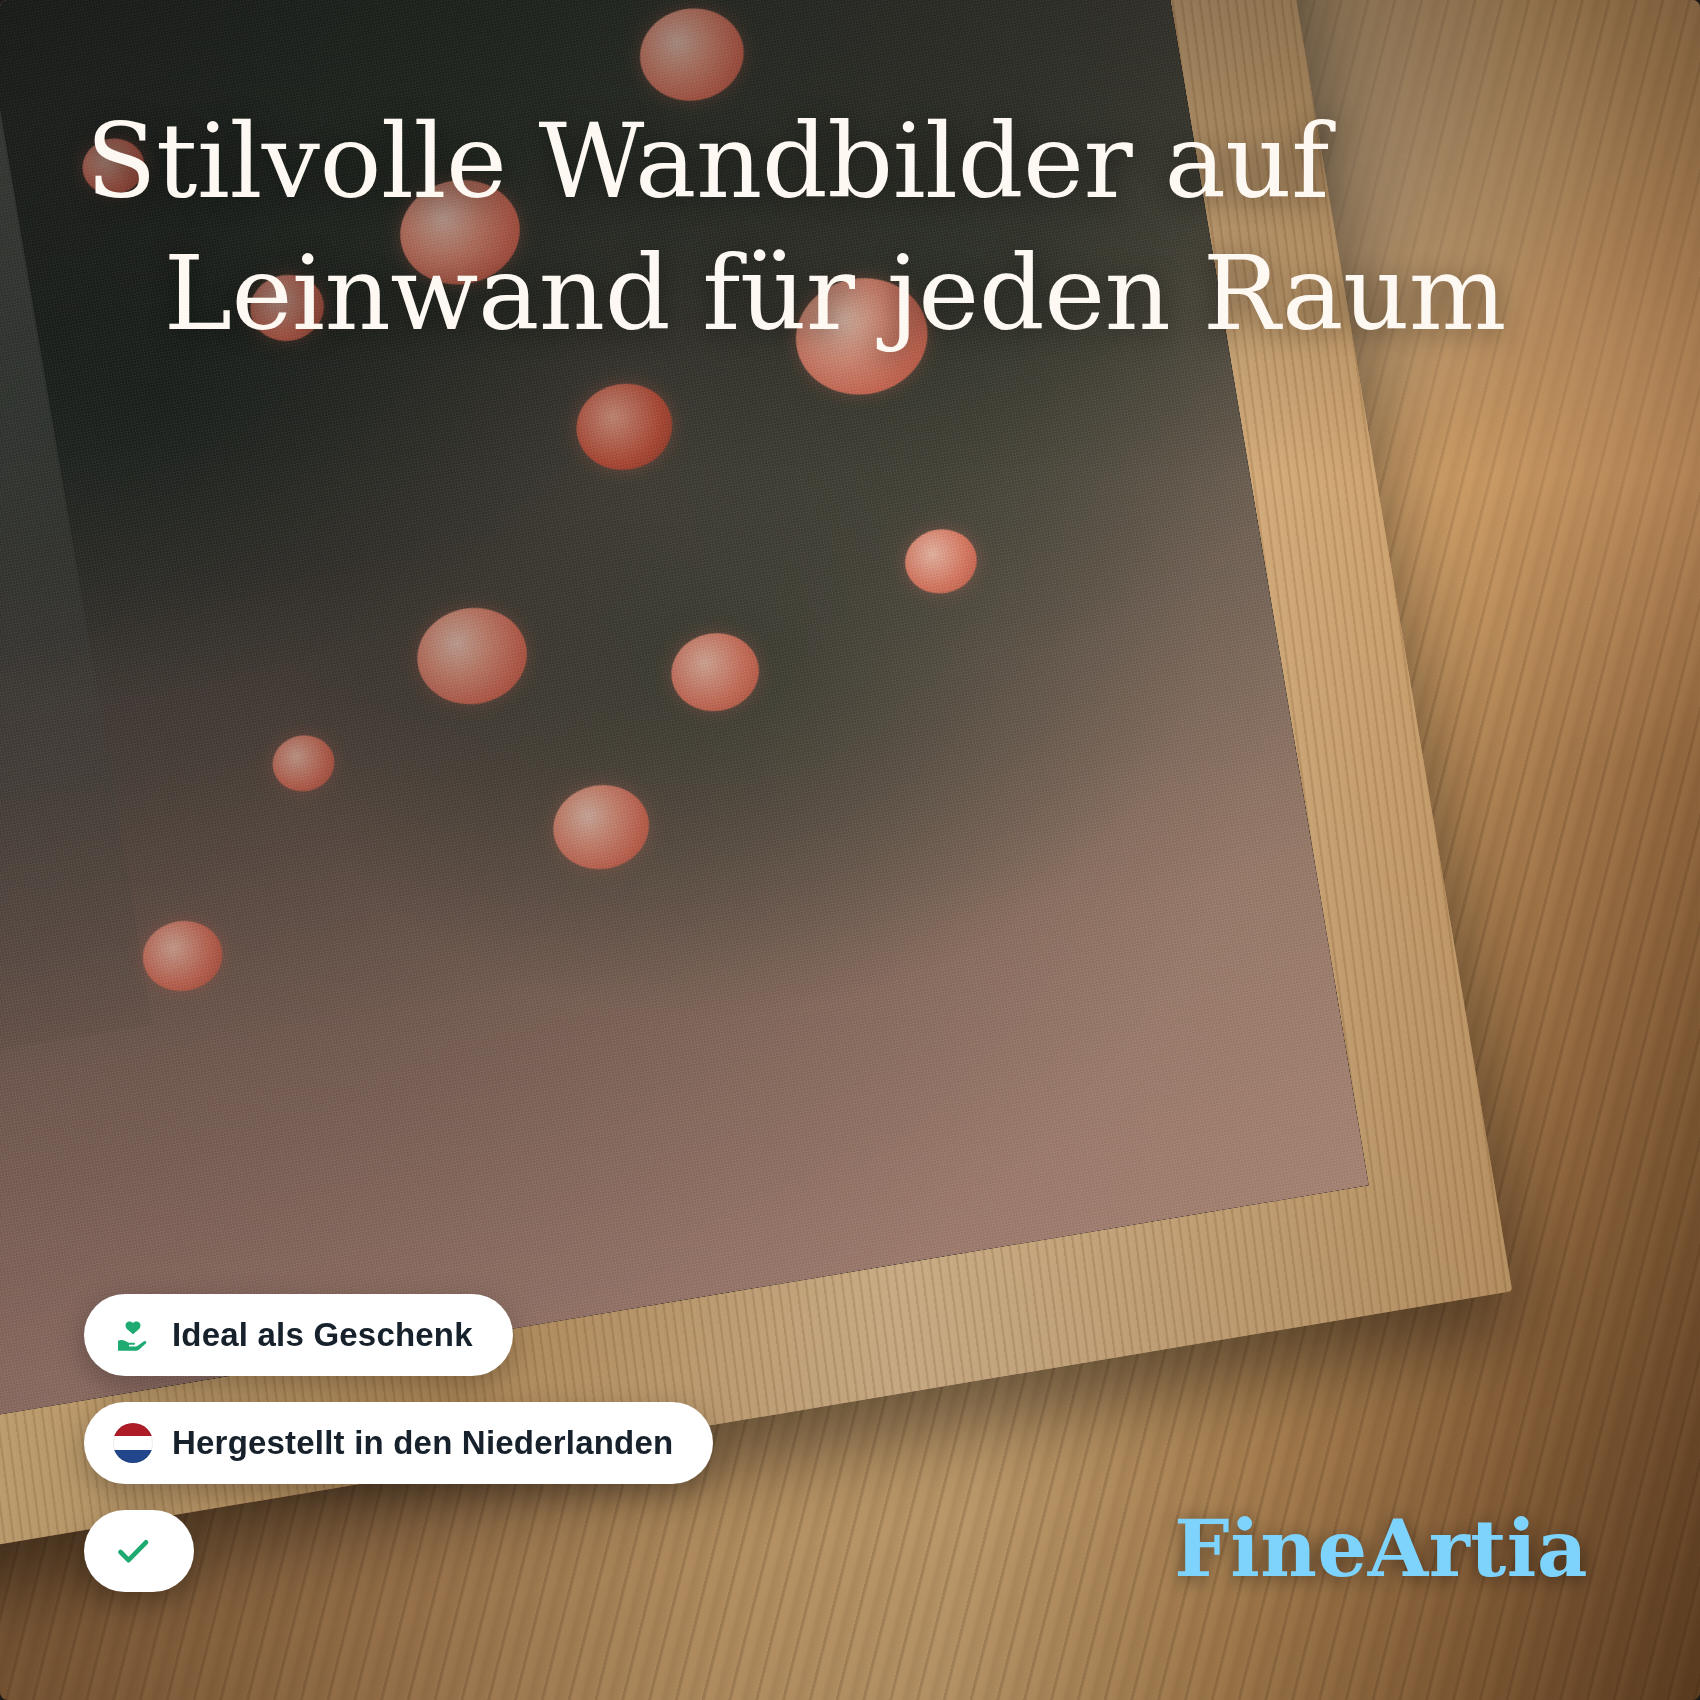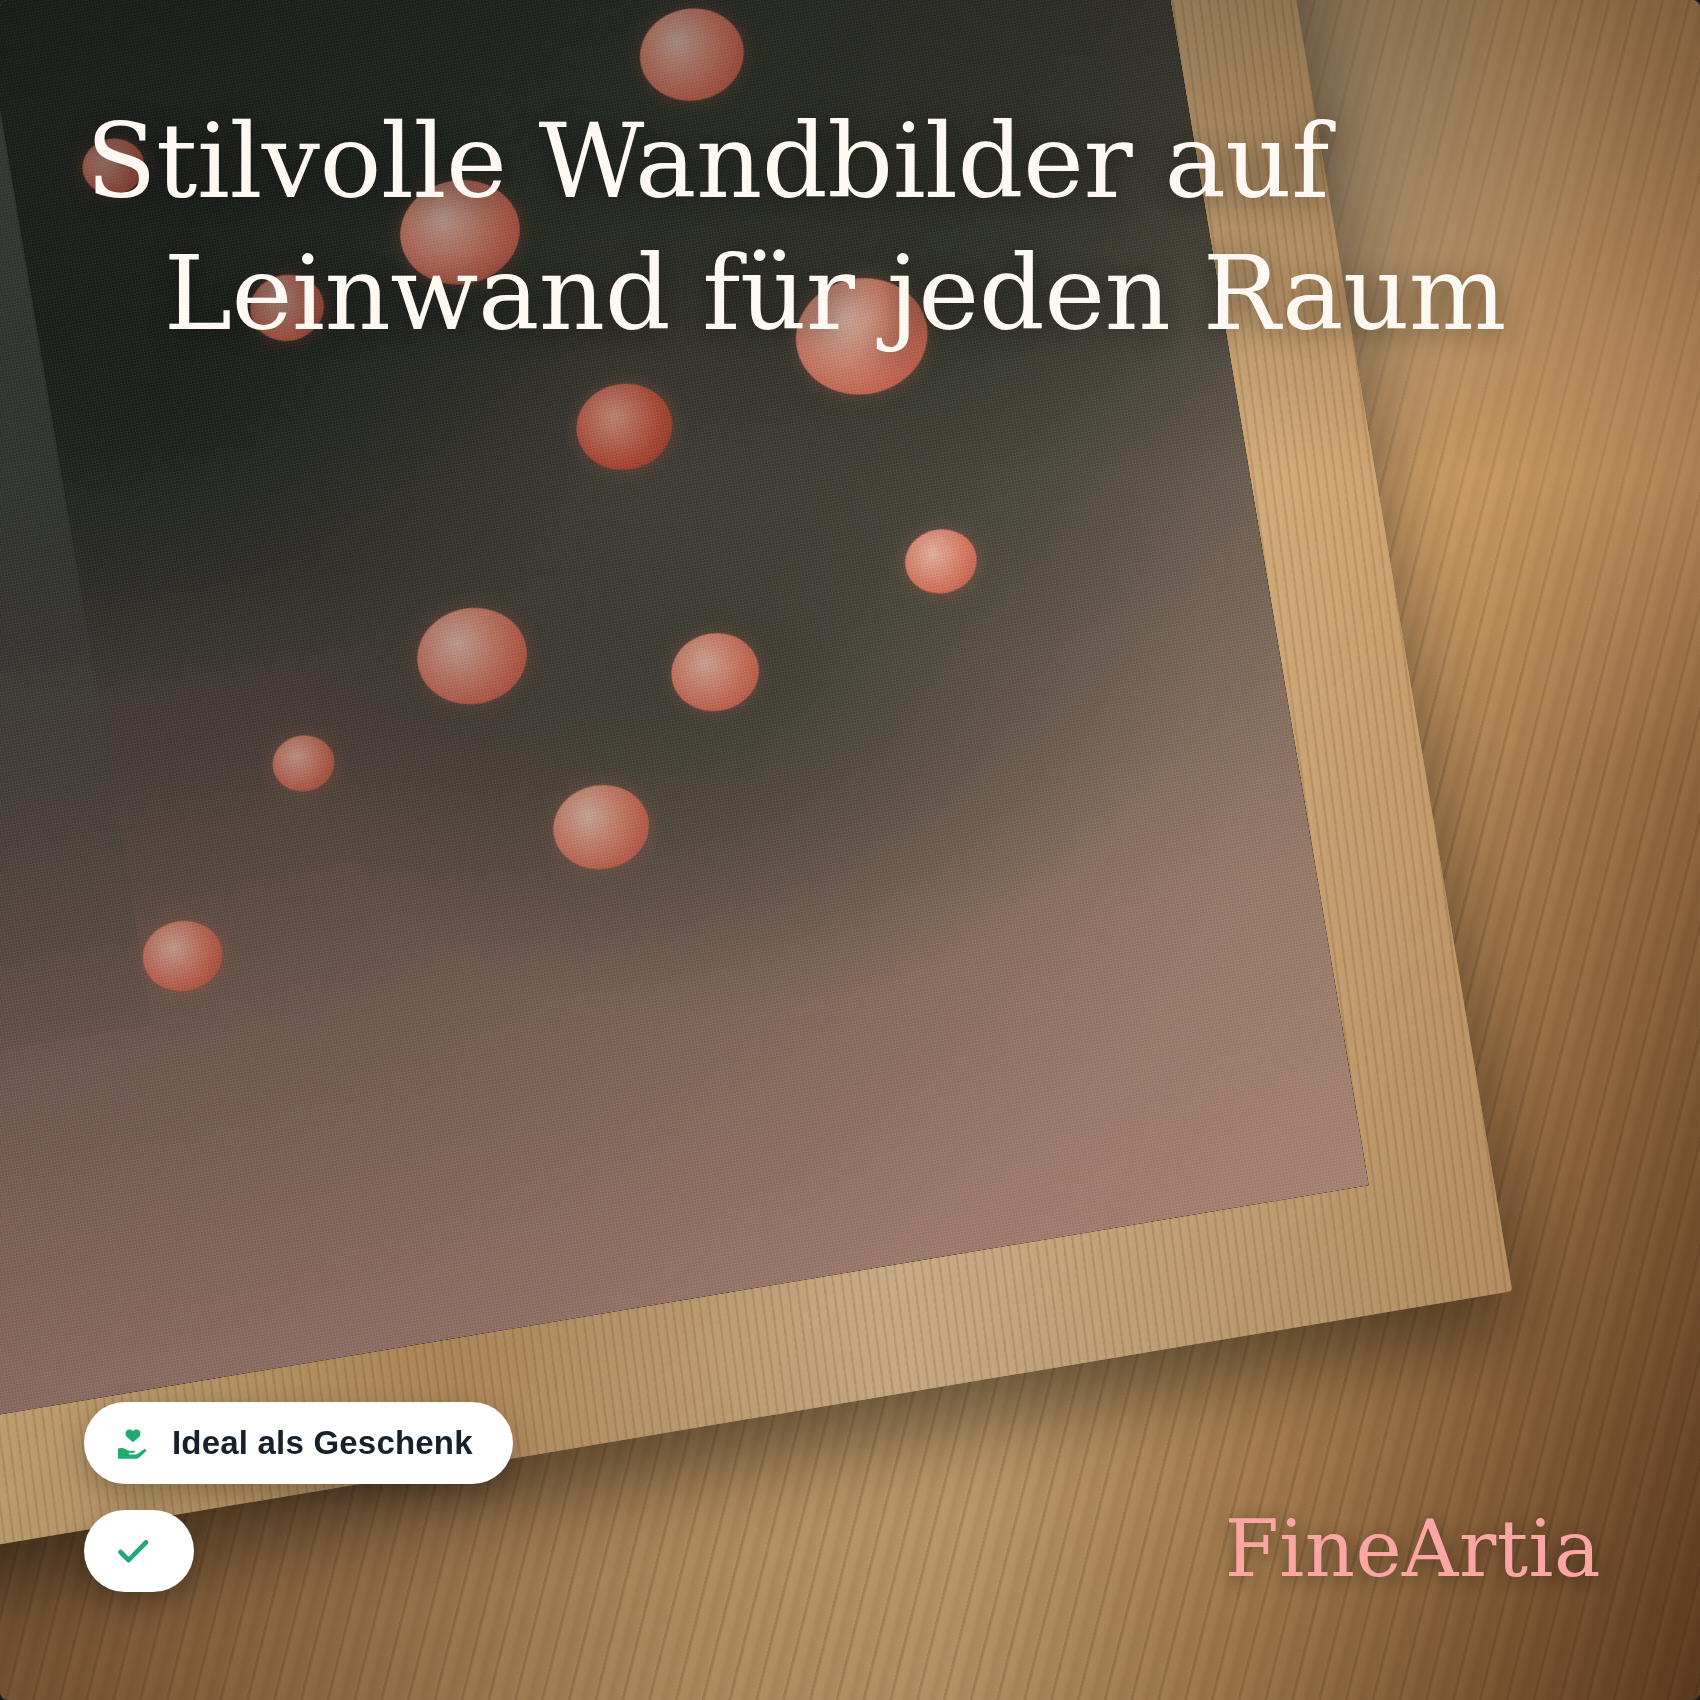--- a/index.html
+++ b/index.html
@@ -202,26 +202,27 @@
   }
   .flag-nl {
     width: 40px; height: 40px; border-radius: 50%;
     background: linear-gradient(#ae1c28 0 33.33%, #ffffff 33.33% 66.66%, #21468b 66.66% 100%);
     box-shadow: inset 0 0 0 1px rgba(0,0,0,0.08);
   }
 
   
   .logo {
     position: absolute;
-    right: 99px; bottom: 106px;
-    color: #fca5a5;
+    right: 112px; bottom: 106px;
+    color: #7dd3fc;
     font-family: "DejaVu Serif", "Liberation Serif", serif;
     font-size: 78px;
     letter-spacing: .5px;
     text-shadow: 0 3px 18px rgba(0,0,0,0.45);
+    font-weight: bold;
   }
 </style>
 </head>
 <body>
 
 <div class="stage">
 
   <div class="bg-wood"></div>
   <div class="cloth2"></div>
   <div class="cloth"></div>
@@ -271,20 +272,28 @@
         <span class="ico">
           <svg width="40" height="40" viewBox="0 0 24 24" fill="none">
             <path d="M12 4.8c-.9-1.2-2.9-1.3-3.9-.1-1 1.2-.7 2.8.4 3.8L12 11.6l3.5-3.1c1.1-1 1.4-2.6.4-3.8-1-1.2-3-1.1-3.9.1Z" fill="#1faa72"></path>
             <path d="M3 15.5c1.6-.9 3-.6 4.4.1l2 1h3.2c.8 0 .8 1.2 0 1.2h-3v1.1h3.4c.9 0 1.5-.3 2.2-.8l3.4-2.4c.8-.6 1.9.6 1.2 1.3l-3.9 3.5c-.8.7-1.7 1-2.7 1H3Z" fill="#1faa72"></path>
           </svg>
         </span>
         <span>Ideal als Geschenk</span>
       </div>
     </div>
 
+    <div class="pill-row">
+      <div class="pill">
+        <span class="ico">
+          <span class="flag-nl"></span>
+        </span>
+        <span>Hergestellt in den Niederlanden</span>
+      </div>
+    </div>
 
     <div class="pill-row">
 
       <div class="pill">
         <span class="ico">
           <svg width="40" height="40" viewBox="0 0 24 24" fill="none">
             <path d="M4.5 12.6l4.8 4.9L19.8 6.8" stroke="#1faa72" stroke-width="2.8" stroke-linecap="round" stroke-linejoin="round"></path>
           </svg>
         </span>
       </div>

